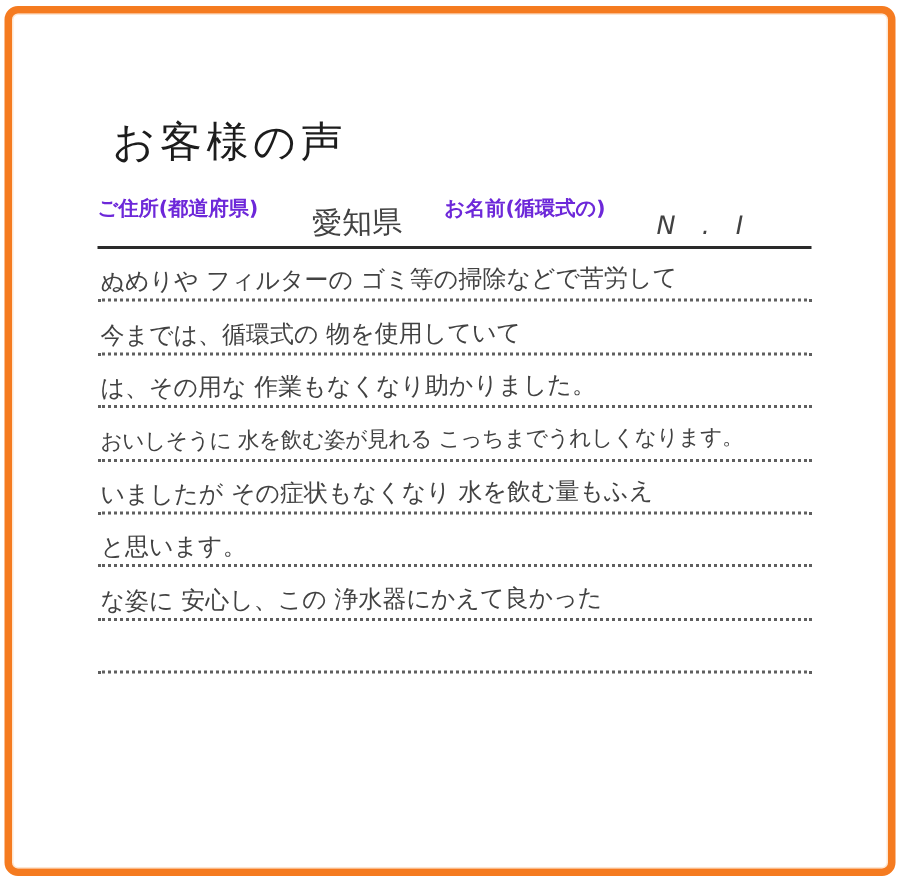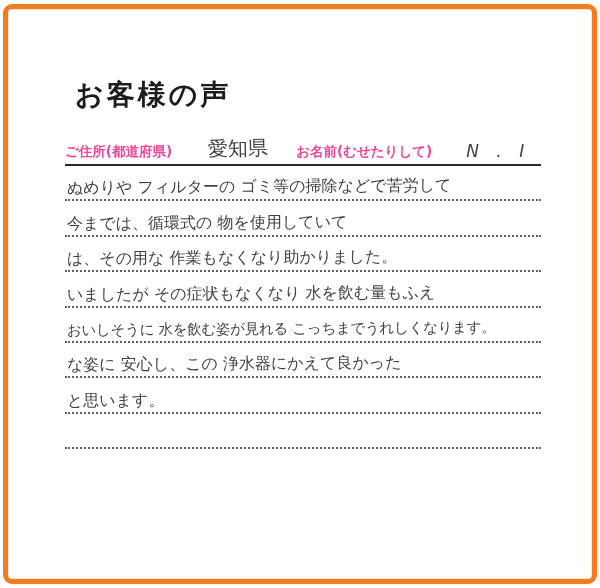--- a/index.html
+++ b/index.html
@@ -31,41 +31,41 @@
     left: 65px;
     top: 0;
     width: 476px;
     height: 100%;
   }
   .doc-title {
     position: absolute;
     left: 10px;
     top: 76px;
     font-size: 28px;
-    font-weight: bold;
+    font-weight: normal;
     color: #1c1c1c;
     letter-spacing: 3px;
     font-family: "DejaVu Sans", sans-serif;
   }
   .form-row {
     position: absolute;
     left: 0;
     top: 128px;
     width: 476px;
     height: 36px;
     border-bottom: 2px solid #2a2a2a;
     display: flex;
     align-items: flex-end;
     gap: 0;
   }
   .form-label {
     font-size: 13.5px;
     font-weight: bold;
-    color: #ec4899;
-    padding-bottom: 3px;
+    color: #6d28d9;
+    padding-bottom: 16px;
     white-space: pre;
   }
   .hand {
     color: #424242;
     font-family: "DejaVu Sans", sans-serif;
     white-space: pre;
   }
   .form-value-address {
     font-size: 20px;
     margin: 0 28px 2px 36px;
@@ -108,45 +108,45 @@
 <div class="sheet">
   <div class="frame"></div>
 
   <div class="content">
 
     <div class="doc-title">お客様の声</div>
 
     <div class="form-row">
       <span class="form-label">ご住所(都道府県)</span>
       <span class="hand form-value-address">愛知県</span>
-      <span class="form-label">お名前(むせたりして)</span>
+      <span class="form-label">お名前(循環式の)</span>
       <span class="hand form-value-name">N . I</span>
     </div>
 
     <div class="lines">
       <div class="msg-line">
         <span class="hand">ぬめりや フィルターの ゴミ等の掃除などで苦労して</span>
       </div>
       <div class="msg-line">
         <span class="hand">今までは、循環式の 物を使用していて</span>
       </div>
       <div class="msg-line">
         <span class="hand">は、その用な 作業もなくなり助かりました。</span>
       </div>
-      <div class="msg-line">
-        <span class="hand">いましたが その症状もなくなり 水を飲む量もふえ</span>
-      </div>
       <div class="msg-line long">
         <span class="hand">おいしそうに 水を飲む姿が見れる こっちまでうれしくなります。</span>
       </div>
       <div class="msg-line">
-        <span class="hand">な姿に 安心し、この 浄水器にかえて良かった</span>
+        <span class="hand">いましたが その症状もなくなり 水を飲む量もふえ</span>
       </div>
       <div class="msg-line">
         <span class="hand">と思います。</span>
+      </div>
+      <div class="msg-line">
+        <span class="hand">な姿に 安心し、この 浄水器にかえて良かった</span>
       </div>
       <div class="msg-line">
         <span class="hand"></span>
       </div>
     </div>
 
   </div>
 </div>
 
 </body></html>

